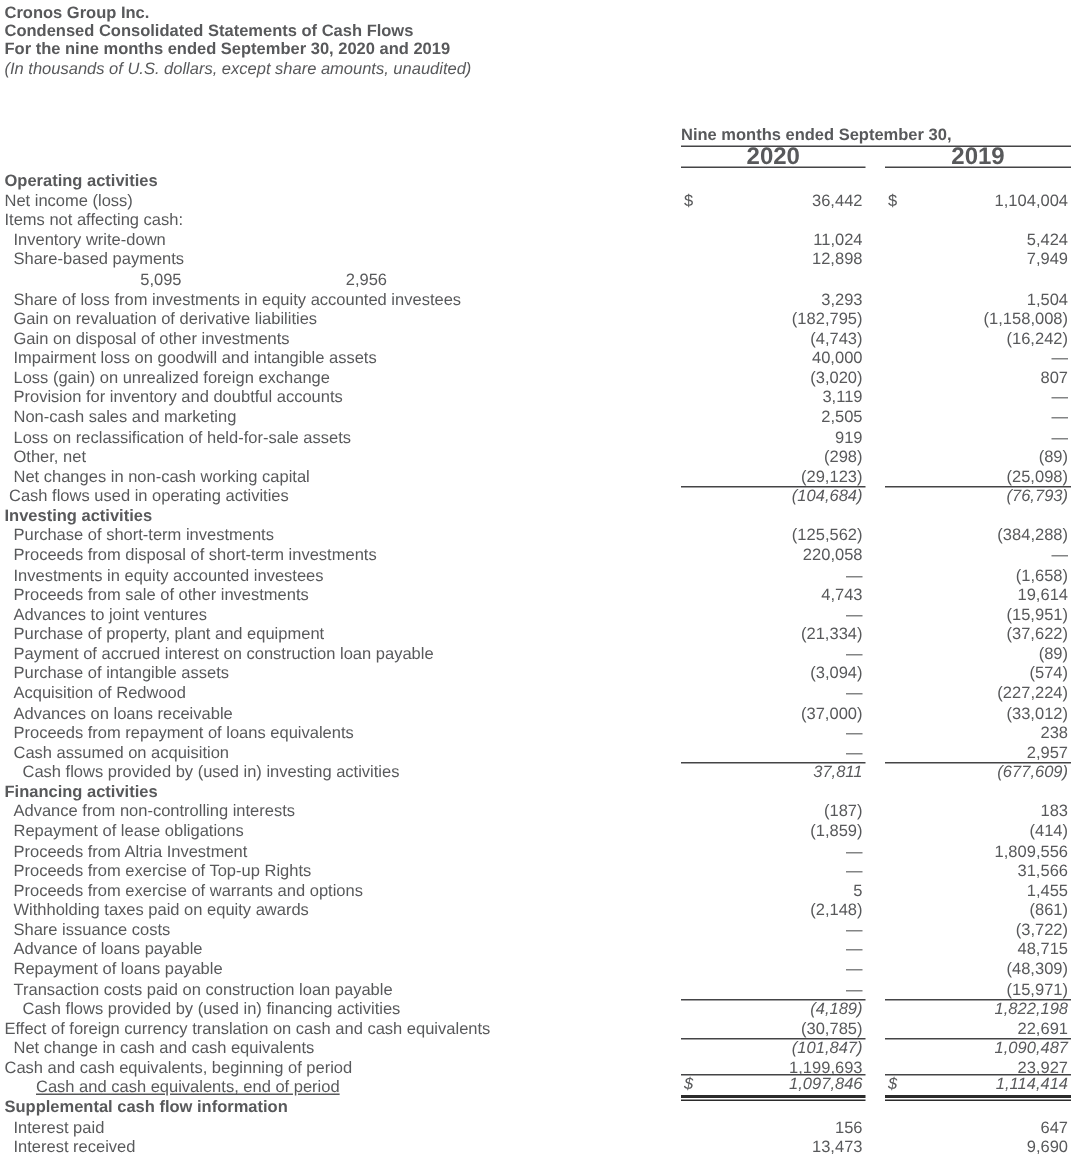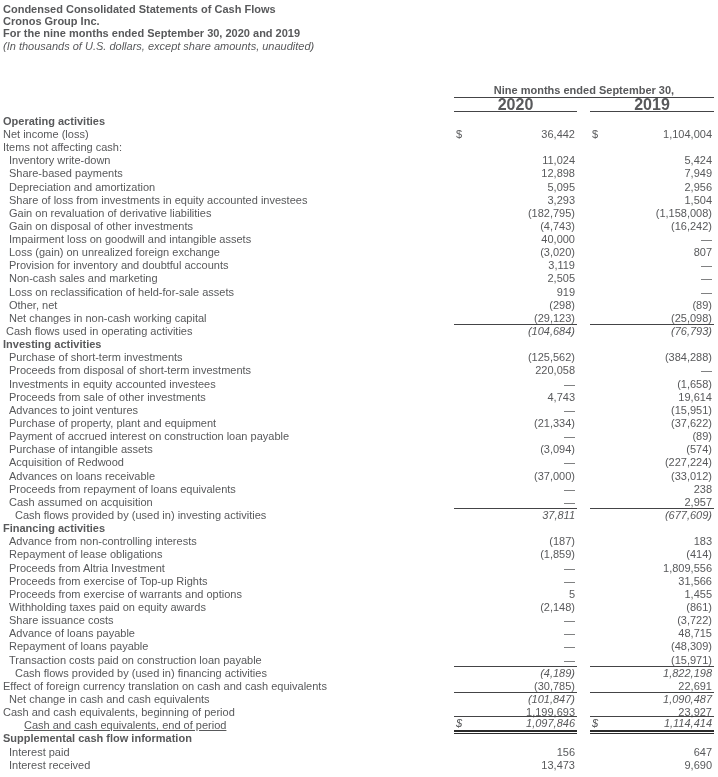--- a/index.html
+++ b/index.html
@@ -16,21 +16,21 @@
   }
   .doc-header{padding:3px 0 0 3px;font-size:11px;line-height:12.2px;}
   .doc-header .hline{font-weight:bold;}
   .doc-header .hnote{font-style:italic;font-weight:normal;}
 
   .table-wrap{margin-top:32px;padding-right:4px;}
 
   
   .cols-right{width:260px;margin-left:auto;}
   .period-head{
-    text-align:center;font-weight:bold;font-size:11px;line-height:13px;
+    text-align:left;font-weight:bold;font-size:11px;line-height:13px;
     border-bottom:1px solid var(--rule);
   }
   .year-row{display:flex;}
   .year-cell{
     width:123px;text-align:center;font-weight:bold;font-size:16px;line-height:13px;
     border-bottom:1px solid var(--rule);
   }
   .year-cell + .year-cell{width:124px;margin-left:13px;}
 
   .rows{margin-top:3px;}
@@ -56,22 +56,22 @@
   }
   .val.dbl::after{
     content:"";position:absolute;left:0;right:0;bottom:-4px;
     border-bottom:1px solid var(--strong);
   }
 </style>
 </head>
 <body>
 
 <div class="doc-header">
+  <div class="hline">Cronos Group Inc.</div>
   <div class="hline">Condensed Consolidated Statements of Cash Flows</div>
-  <div class="hline">Cronos Group Inc.</div>
   <div class="hline">For the nine months ended September 30, 2020 and 2019</div>
   <div class="hnote">(In thousands of U.S. dollars, except share amounts, unaudited)</div>
 </div>
 
 <div class="table-wrap">
   <div class="cols-right">
     <div class="period-head">Nine months ended September 30,</div>
     <div class="year-row">
       <div class="year-cell">2020</div>
       <div class="year-cell">2019</div>
@@ -128,21 +128,20 @@
     <div class="val c1">
       <span class="cur"></span>
       <span class="num">12,898</span>
     </div>
     <div class="val c2">
       <span class="cur"></span>
       <span class="num">7,949</span>
     </div>
   </div>
       <div class="trow">
-    <div class="lbl ind2">Depreciation and amortization</div>
     <div class="val c1">
       <span class="cur"></span>
       <span class="num">5,095</span>
     </div>
     <div class="val c2">
       <span class="cur"></span>
       <span class="num">2,956</span>
     </div>
   </div>
       <div class="trow">

